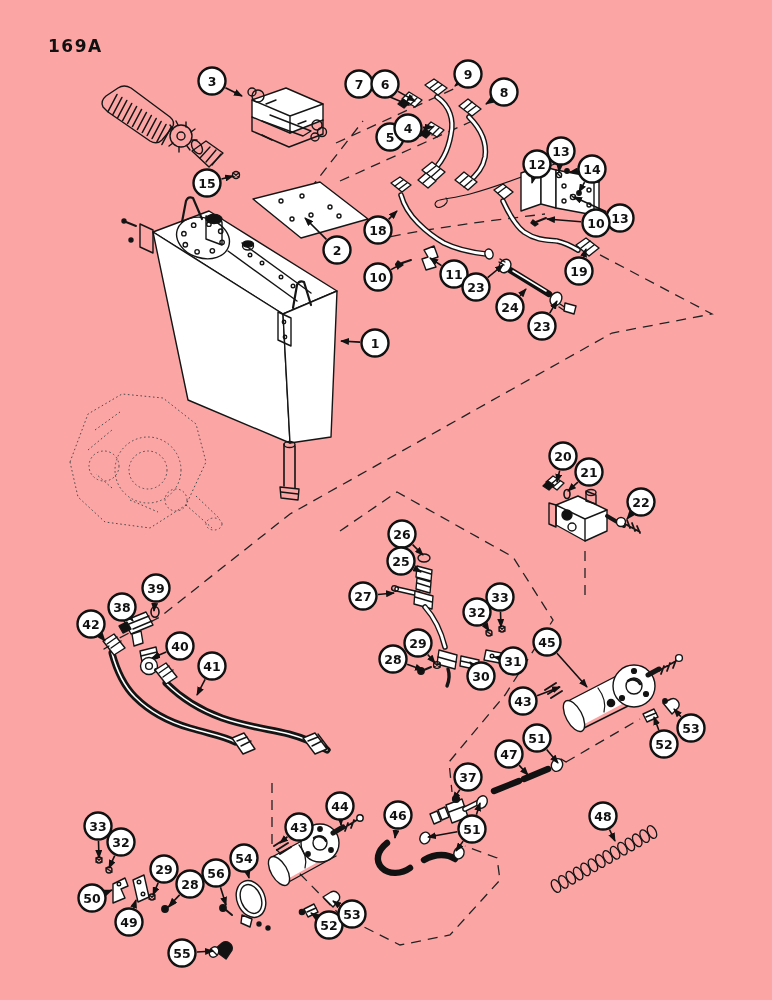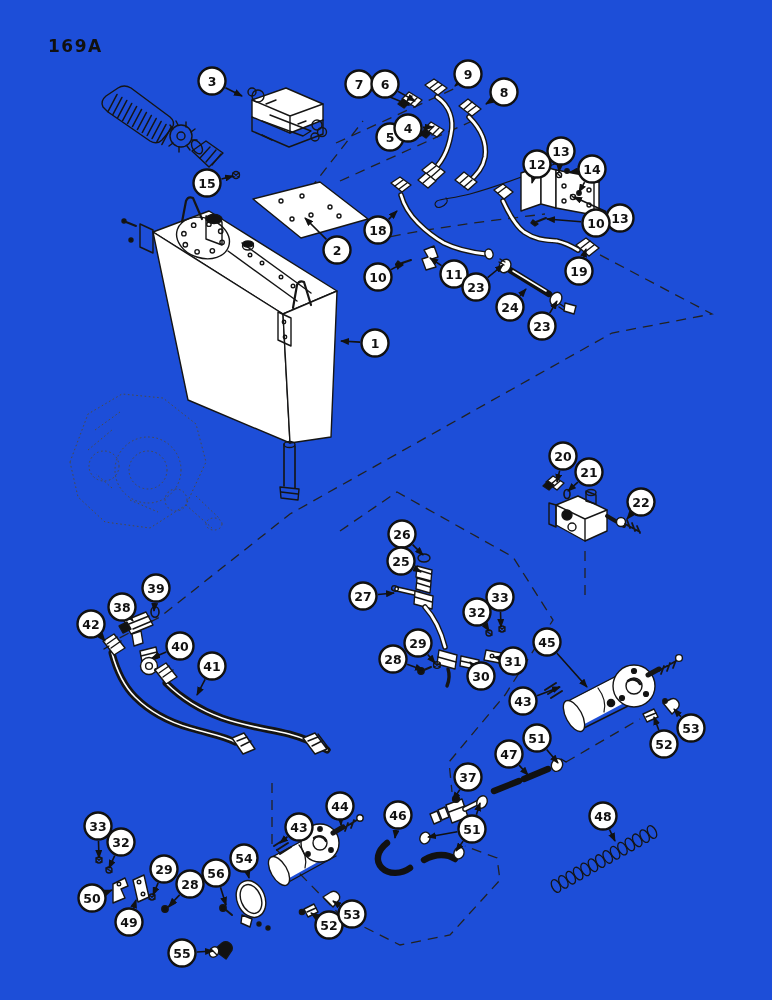--- a/index.html
+++ b/index.html
@@ -1,16 +1,16 @@
 <!DOCTYPE html>
 <html><head>
 <meta charset="utf-8">
 <style>
   html,body{margin:0;padding:0;background:#e8e8e8;}
-  #page{position:relative;width:772px;height:1000px;background:#1d4ed8;margin:0 auto;
+  #page{position:relative;width:772px;height:1000px;background:#fca5a5;margin:0 auto;
         font-family:"DejaVu Sans", sans-serif;overflow:hidden;}
   #art{position:absolute;left:0;top:0;width:772px;height:1000px;}
   .pagelabel{font-weight:bold;font-size:17px;letter-spacing:1.5px;fill:#111;}
   .bnum{font-weight:bold;font-size:12.5px;fill:#111;text-anchor:middle;}
   .thin{stroke-width:1.1;}
   .tube-o{stroke:#151515;stroke-width:5.6;fill:none;stroke-linecap:round;}
   .tube-i{stroke:#ffffff;stroke-width:2.8;fill:none;stroke-linecap:round;}
   .hose-o{stroke:#151515;stroke-width:7;fill:none;stroke-linecap:round;}
   .hose-i{stroke:#ffffff;stroke-width:1.6;fill:none;stroke-linecap:round;}
   .blackhose{stroke:#111;stroke-width:6.4;fill:none;stroke-linecap:round;}

